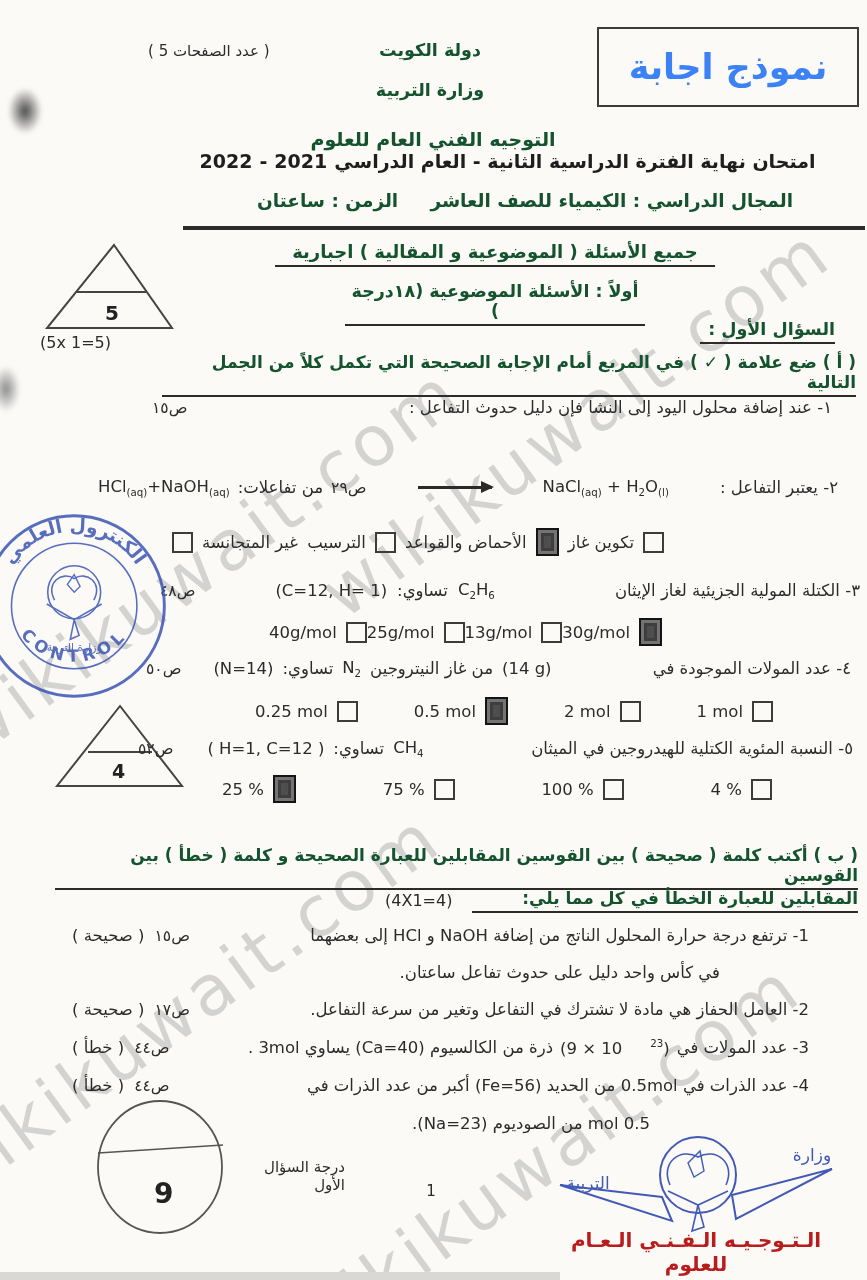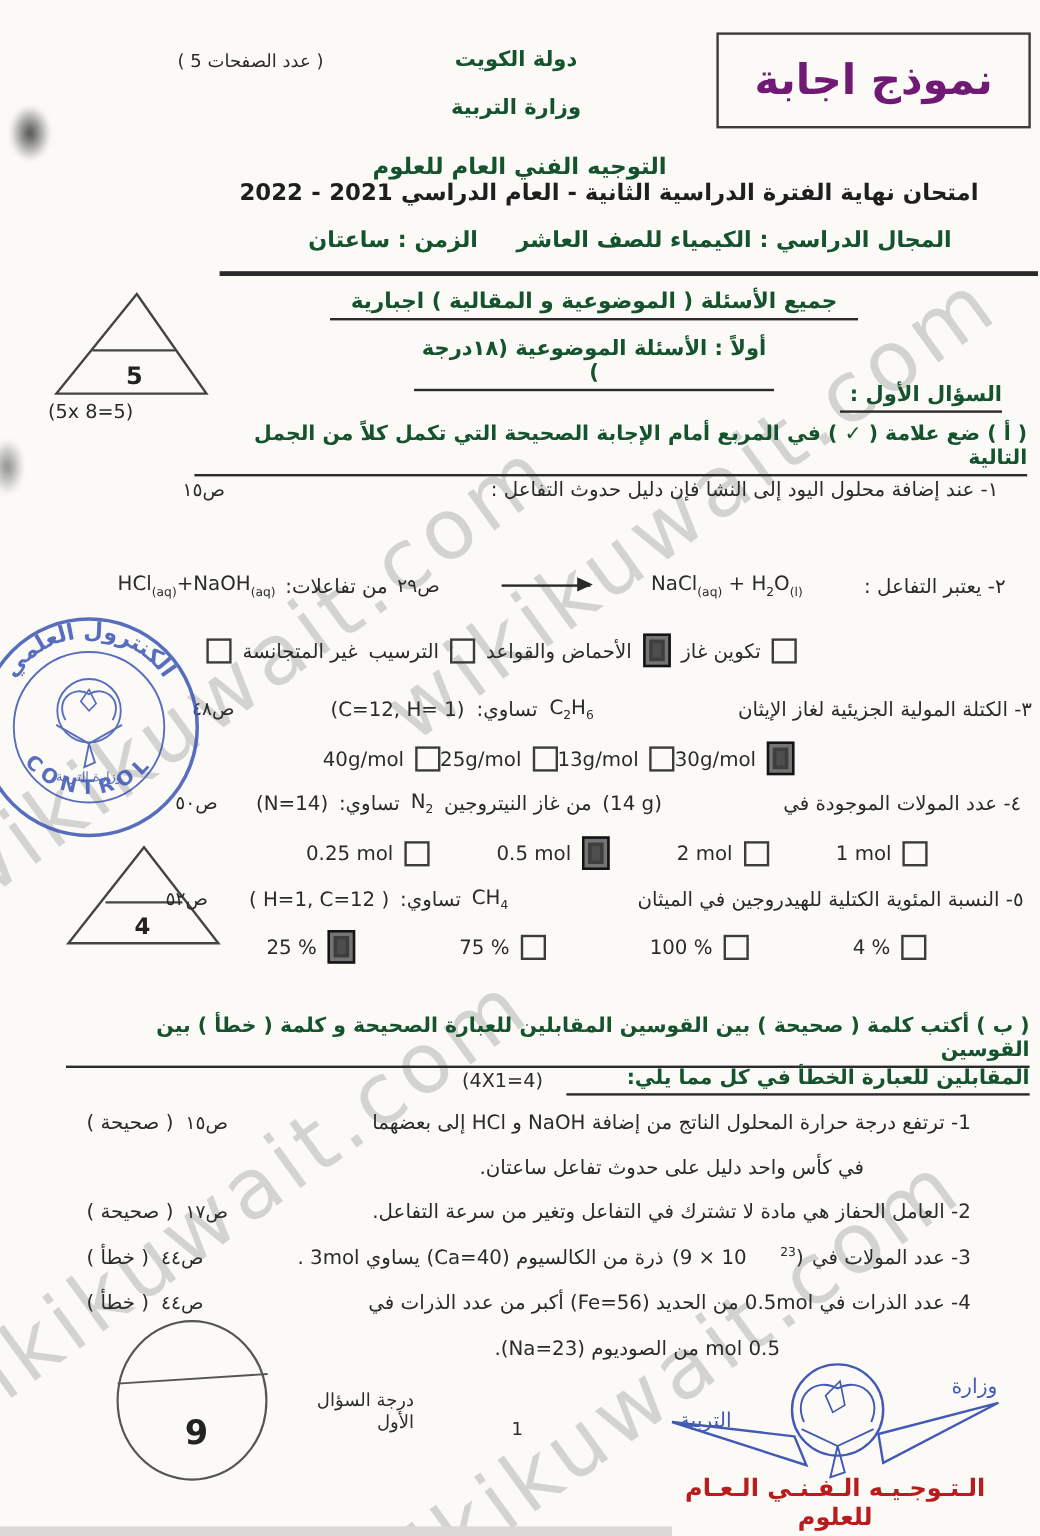--- a/index.html
+++ b/index.html
@@ -41,40 +41,40 @@
   <div class="wm z1" style="left:330px;top:560px;">wikikuwait.com</div>
   <div class="wm z1" style="left:300px;top:1295px;">wikikuwait.com</div>
 
   <div class="stain z1" style="left:8px;top:88px;width:34px;height:46px;background:radial-gradient(closest-side,#4a4a4a,rgba(74,74,74,0));"></div>
   <div class="stain z1" style="left:-8px;top:366px;width:28px;height:46px;background:radial-gradient(closest-side,#8a8a8a,rgba(138,138,138,0));"></div>
   <div class="abs z1 rule" style="left:0;top:1272px;width:560px;height:8px;background:#d9d8d4;"></div>
 
   <div class="abs z2 fs15" style="left:148px;top:42px;width:145px;">( عدد الصفحات 5 )</div>
   <div class="abs z2 b ctr" style="left:360px;top:40px;width:140px;font-size:17.5px;">دولة الكويت</div>
   <div class="abs z2" style="left:597px;top:27px;width:258px;height:76px;border:2px solid #3c3c3c;display:flex;align-items:center;justify-content:center;">
-    <span class="ar" style="font-size:35px;font-weight:600;color:#701a75;">نموذج اجابة</span>
+    <span class="ar" style="font-size:35px;font-weight:600;color:#3b82f6;">نموذج اجابة</span>
   </div>
   <div class="abs z2 b ctr" style="left:360px;top:80px;width:140px;font-size:17.5px;">وزارة التربية</div>
   <div class="abs z2 b ctr" style="left:308px;top:128px;width:250px;font-size:19px;">التوجيه الفني العام للعلوم</div>
 
   <div class="abs z2 row" style="left:185px;top:150px;width:645px;direction:rtl;justify-content:center;gap:7px;font-size:19px;font-weight:bold;color:#1e1e1e;">
     <span class="ar">امتحان نهاية الفترة الدراسية الثانية - العام الدراسي</span>
     <span class="lt">2021</span>
     <span>-</span>
     <span class="lt">2022</span>
   </div>
 
   <div class="abs z2 b ctr ar" style="left:230px;top:190px;width:590px;font-size:18.5px;white-space:pre-wrap;">المجال الدراسي : الكيمياء للصف العاشر     الزمن : ساعتان</div>
   <div class="abs z2 rule" style="left:183px;top:226px;width:682px;height:4px;"></div>
 
   <div class="abs z2 b ctr ar ul" style="left:275px;top:241px;width:440px;font-size:18px;">جميع الأسئلة ( الموضوعية و المقالية ) اجبارية</div>
   <div class="abs z2 b ctr ar ul" style="left:345px;top:281px;width:300px;font-size:17.5px;">أولاً : الأسئلة الموضوعية (١٨درجة )</div>
   <div class="abs z2 b ar ul" style="left:700px;top:319px;width:135px;font-size:17.5px;">السؤال الأول :</div>
   <div class="abs z2 b ar ul" style="left:162px;top:352px;width:694px;font-size:17px;">( أ ) ضع علامة ( ✓ ) في المربع أمام الإجابة الصحيحة التي تكمل كلاً من الجمل التالية</div>
-  <div class="abs z2 lt" style="left:40px;top:333px;width:110px;font-size:16px;">(5x 8=5)</div>
+  <div class="abs z2 lt" style="left:40px;top:333px;width:110px;font-size:16px;">(5x 1=5)</div>
 
   <div class="abs z2" style="left:42px;top:240px;">
     <svg width="135" height="92" viewBox="0 0 135 92">
       <path d="M72 5 L130 88 L5 88 Z" fill="none" stroke="#444" stroke-width="2"></path>
       <line x1="35" y1="52" x2="104" y2="52" stroke="#444" stroke-width="2"></line>
       <text x="63" y="80" font-size="20" font-weight="bold" fill="#222">5</text>
     </svg>
   </div>
 
   <div class="abs z2 row" style="left:152px;top:398px;width:680px;">

